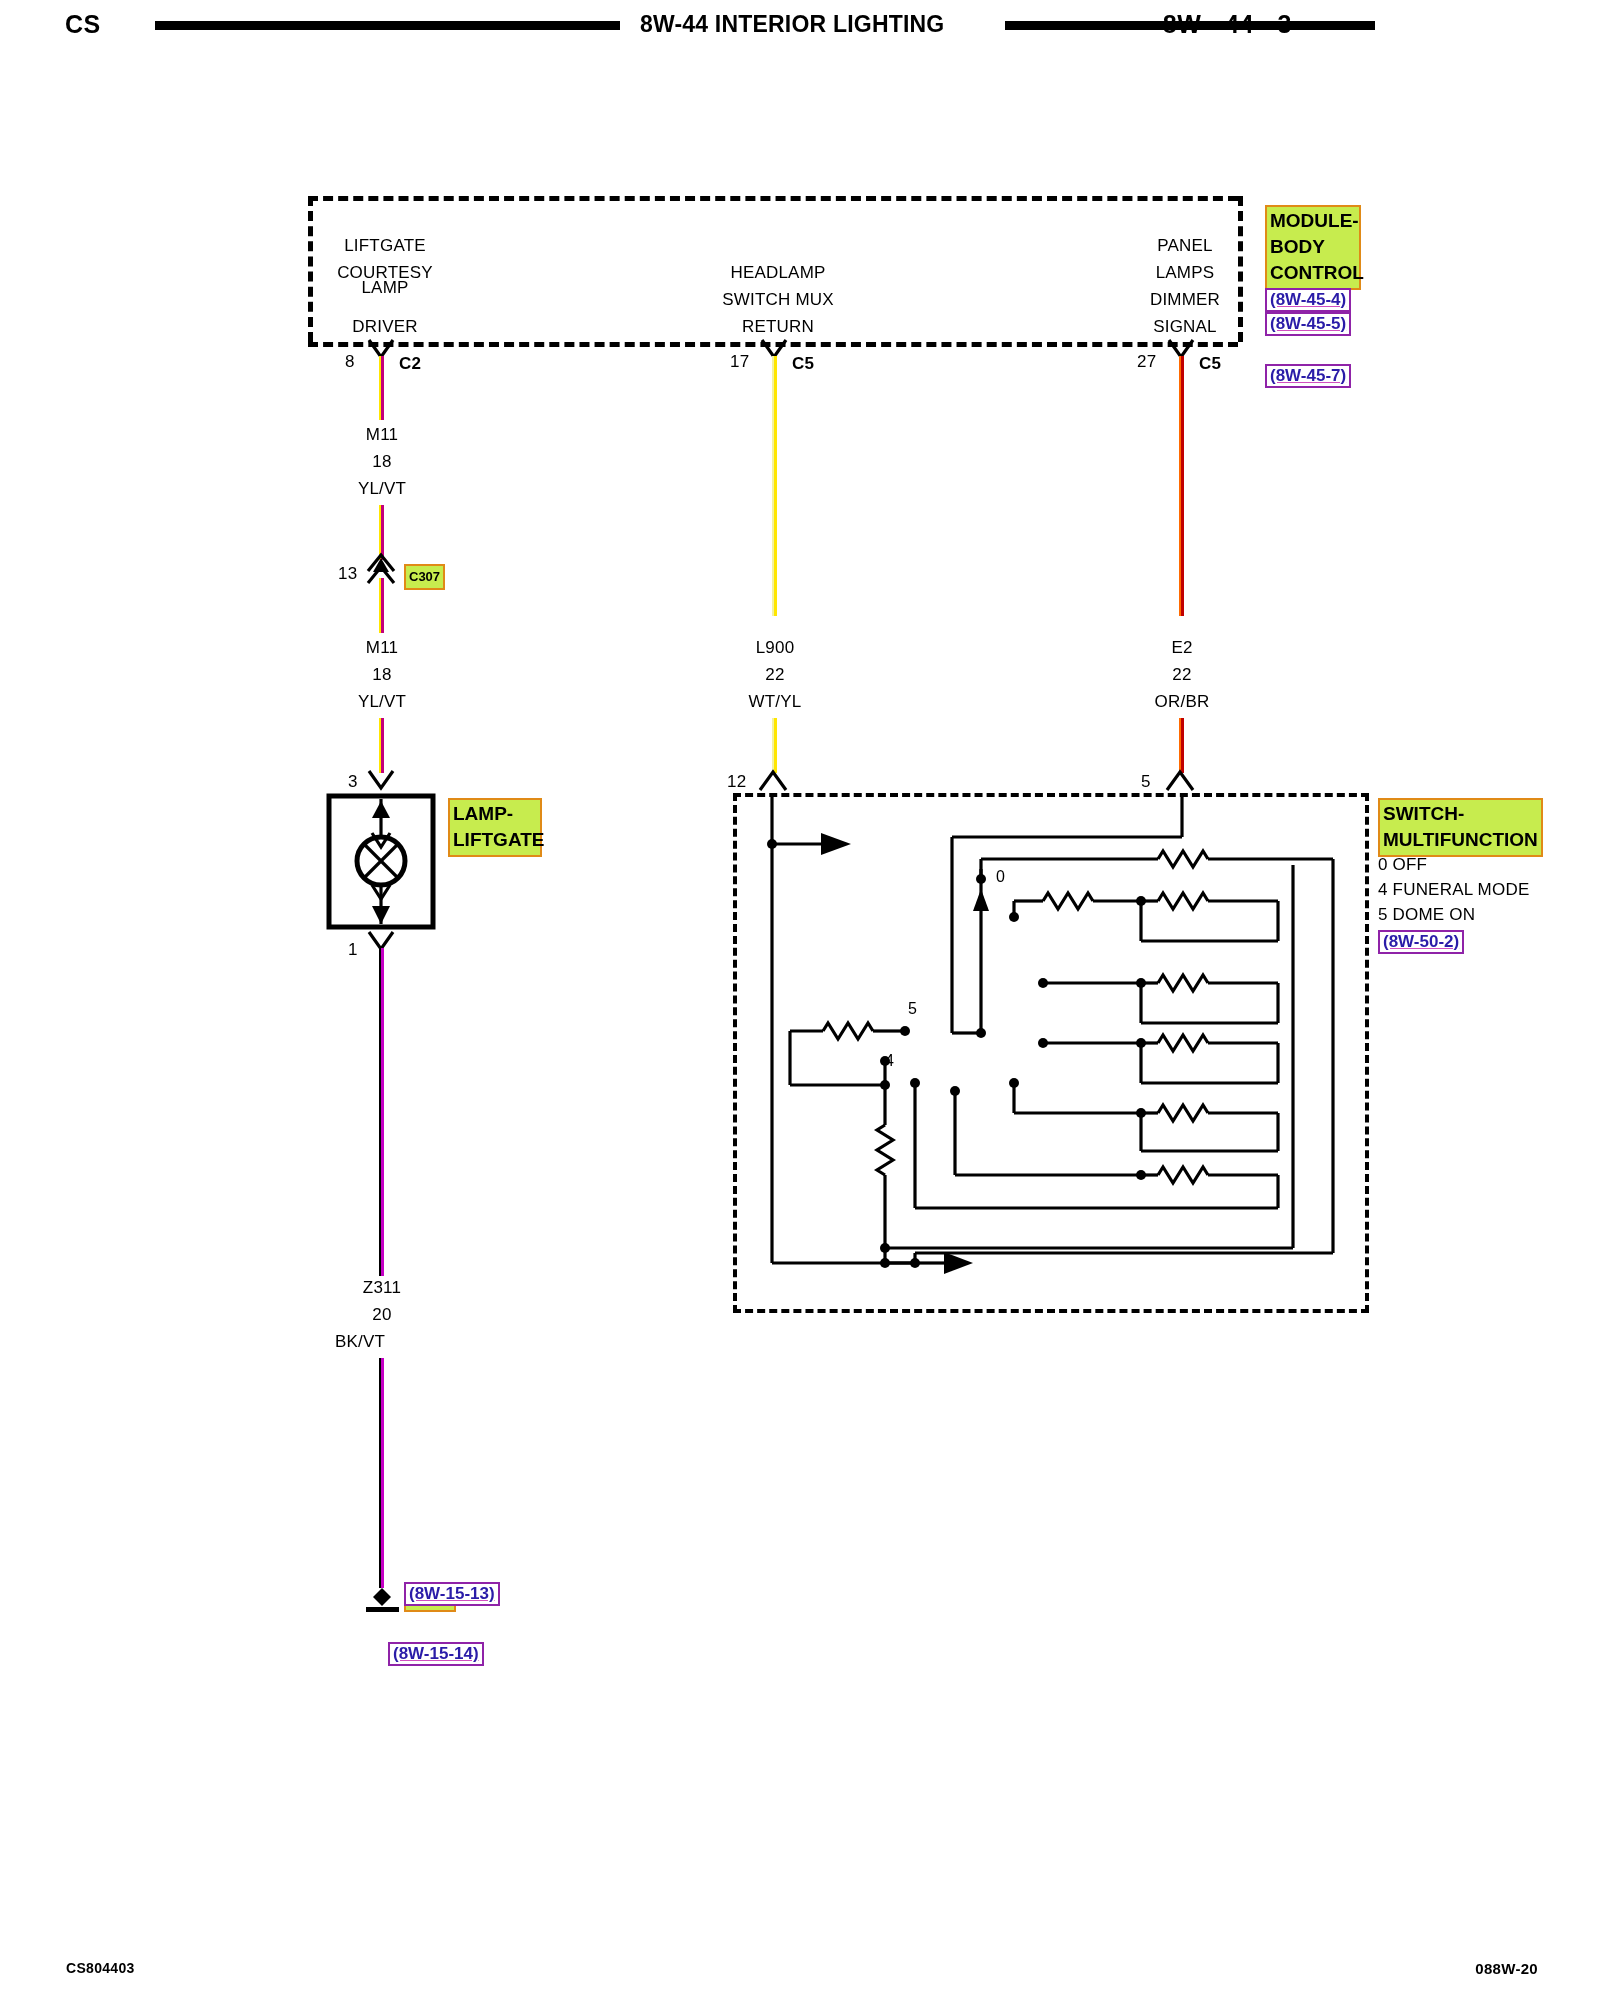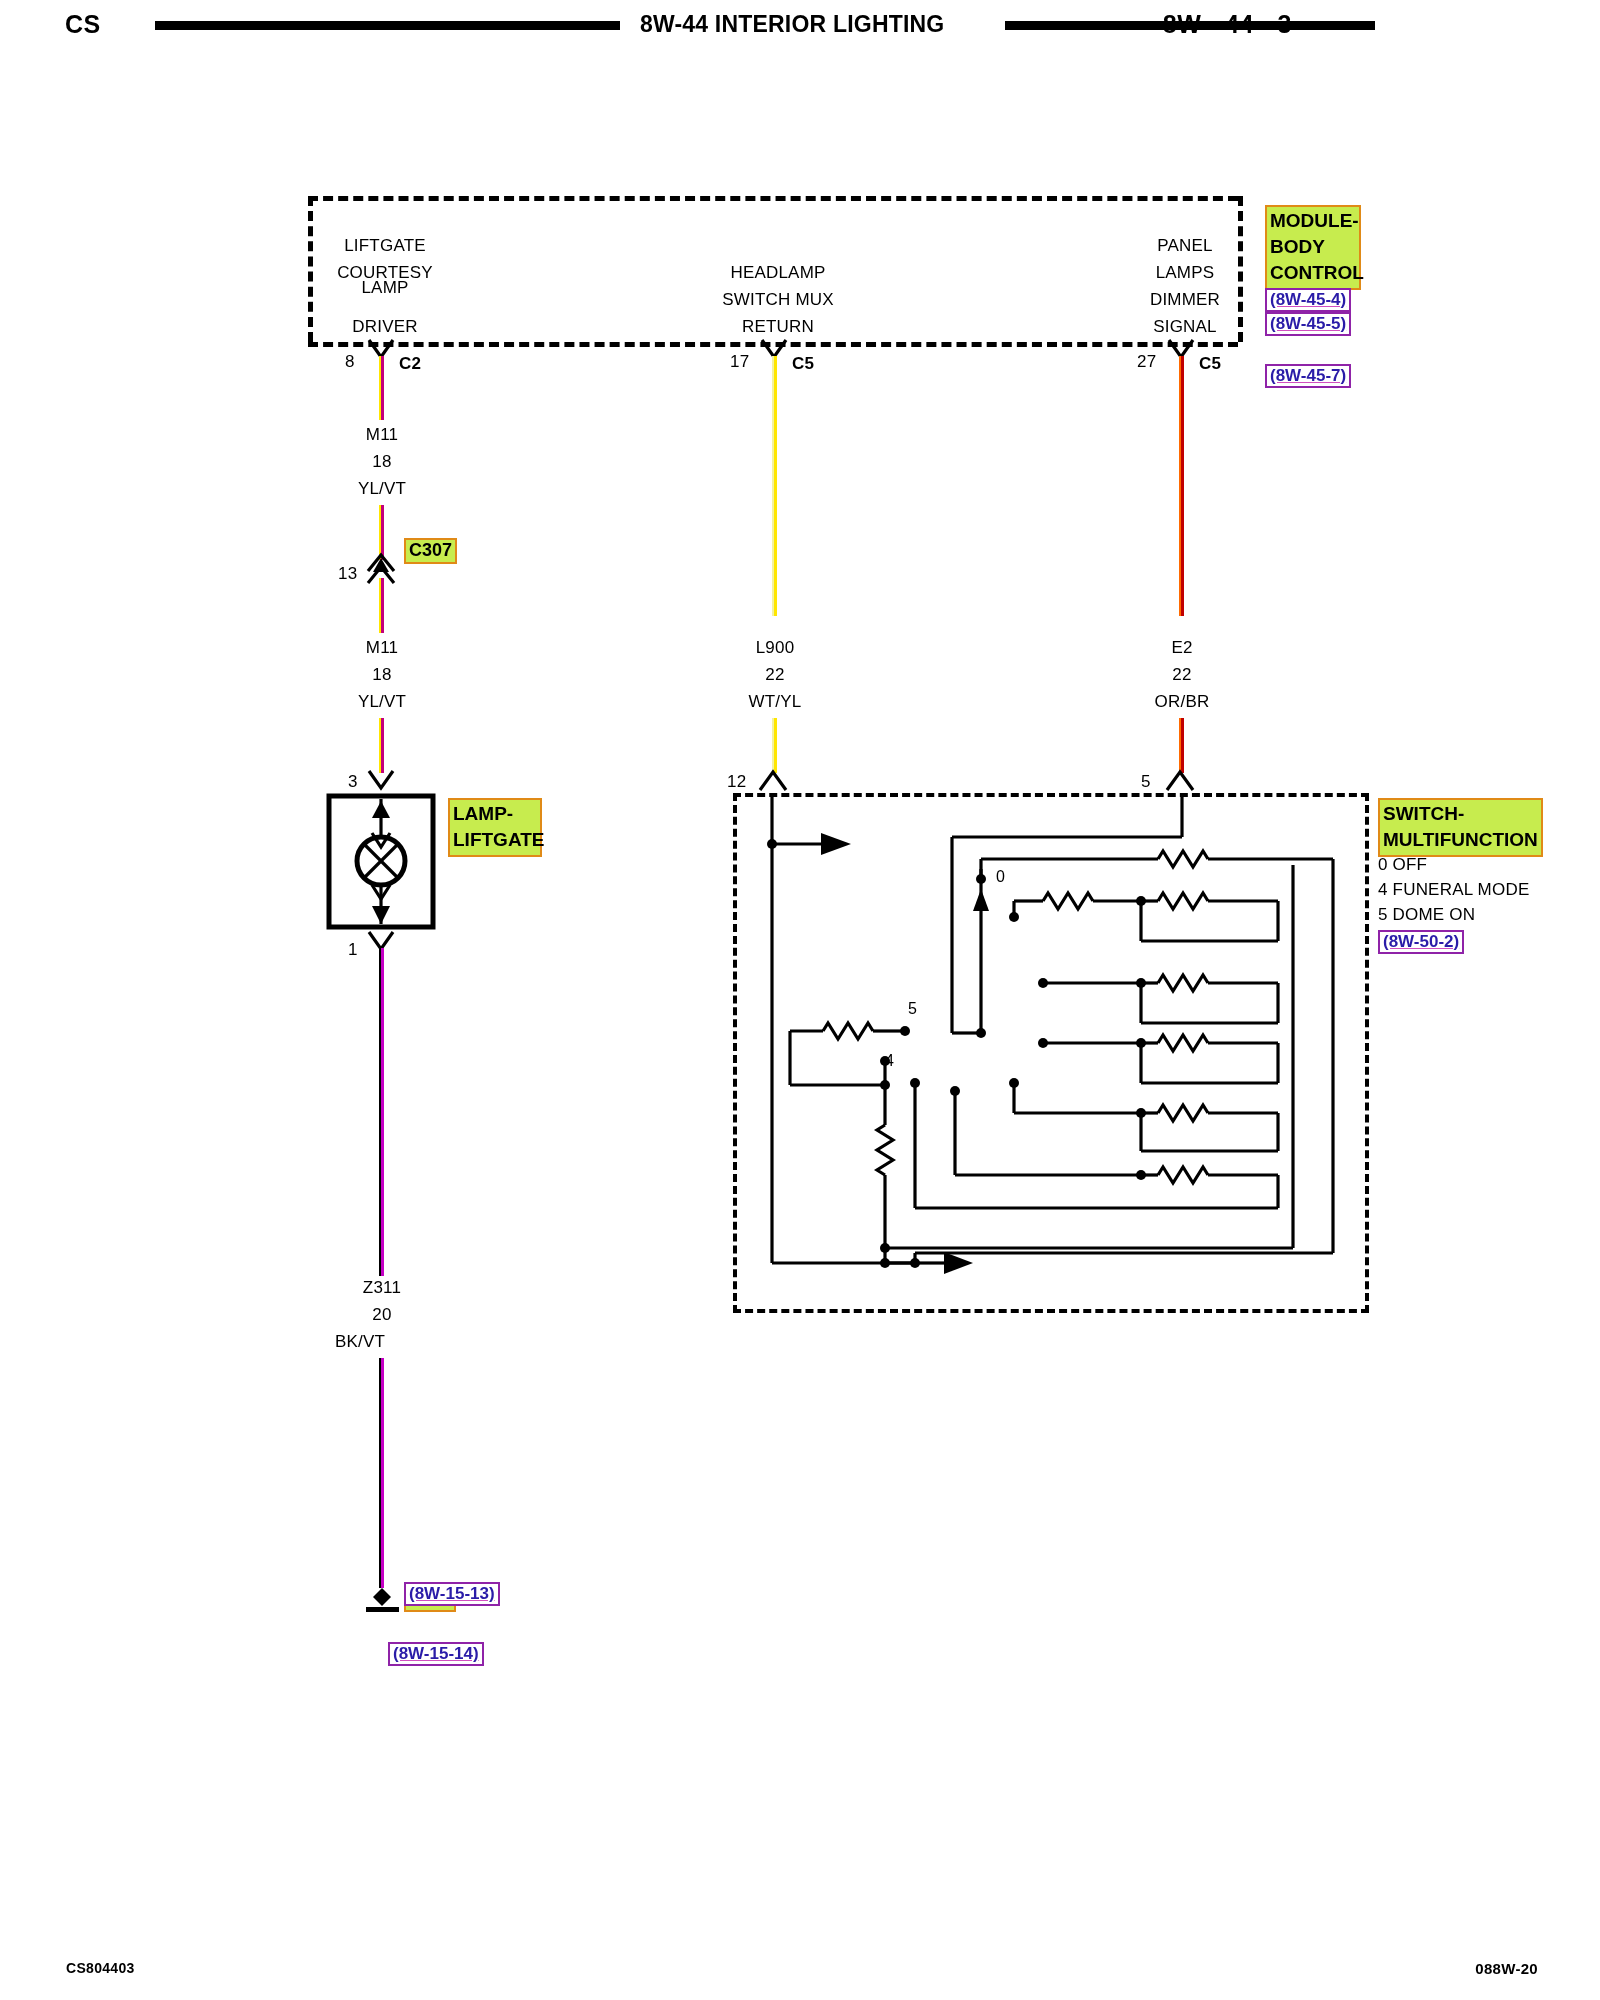--- a/index.html
+++ b/index.html
@@ -116,21 +116,21 @@
   <div class="lbl c" style="left:382px;top:452px;">18</div>
   <div class="lbl c" style="left:382px;top:479px;">YL/VT</div>
   <div class="wire w-ylvt" style="left:379px;top:505px;height:55px;"></div>
 
   <svg style="left:364px;top:552px;width:44px;height:34px;">
     <path class="stroke" d="M4 19 L17 3 L30 19"></path>
     <path class="stroke" d="M4 31 L17 15 L30 31"></path>
     <path class="fill" d="M17 6 L25 20 L9 20 Z"></path>
   </svg>
   <div class="lbl" style="left:338px;top:564px;">13</div>
-  <div class="devname" style="left:404px;top:538px;font-size:18px;line-height:19px;">C307</div>
+  <div class="devname" style="left:404px;top:564px;font-size:13px;line-height:19px;">C307</div>
 
   <div class="wire w-ylvt" style="left:379px;top:578px;height:55px;"></div>
   <div class="lbl c" style="left:382px;top:638px;">M11</div>
   <div class="lbl c" style="left:382px;top:665px;">18</div>
   <div class="lbl c" style="left:382px;top:692px;">YL/VT</div>
   <div class="wire w-ylvt" style="left:379px;top:718px;height:55px;"></div>
 
   <svg style="left:366px;top:769px;width:40px;height:24px;">
     <path class="stroke" d="M3 2 L15 19 L27 2"></path>
   </svg>

